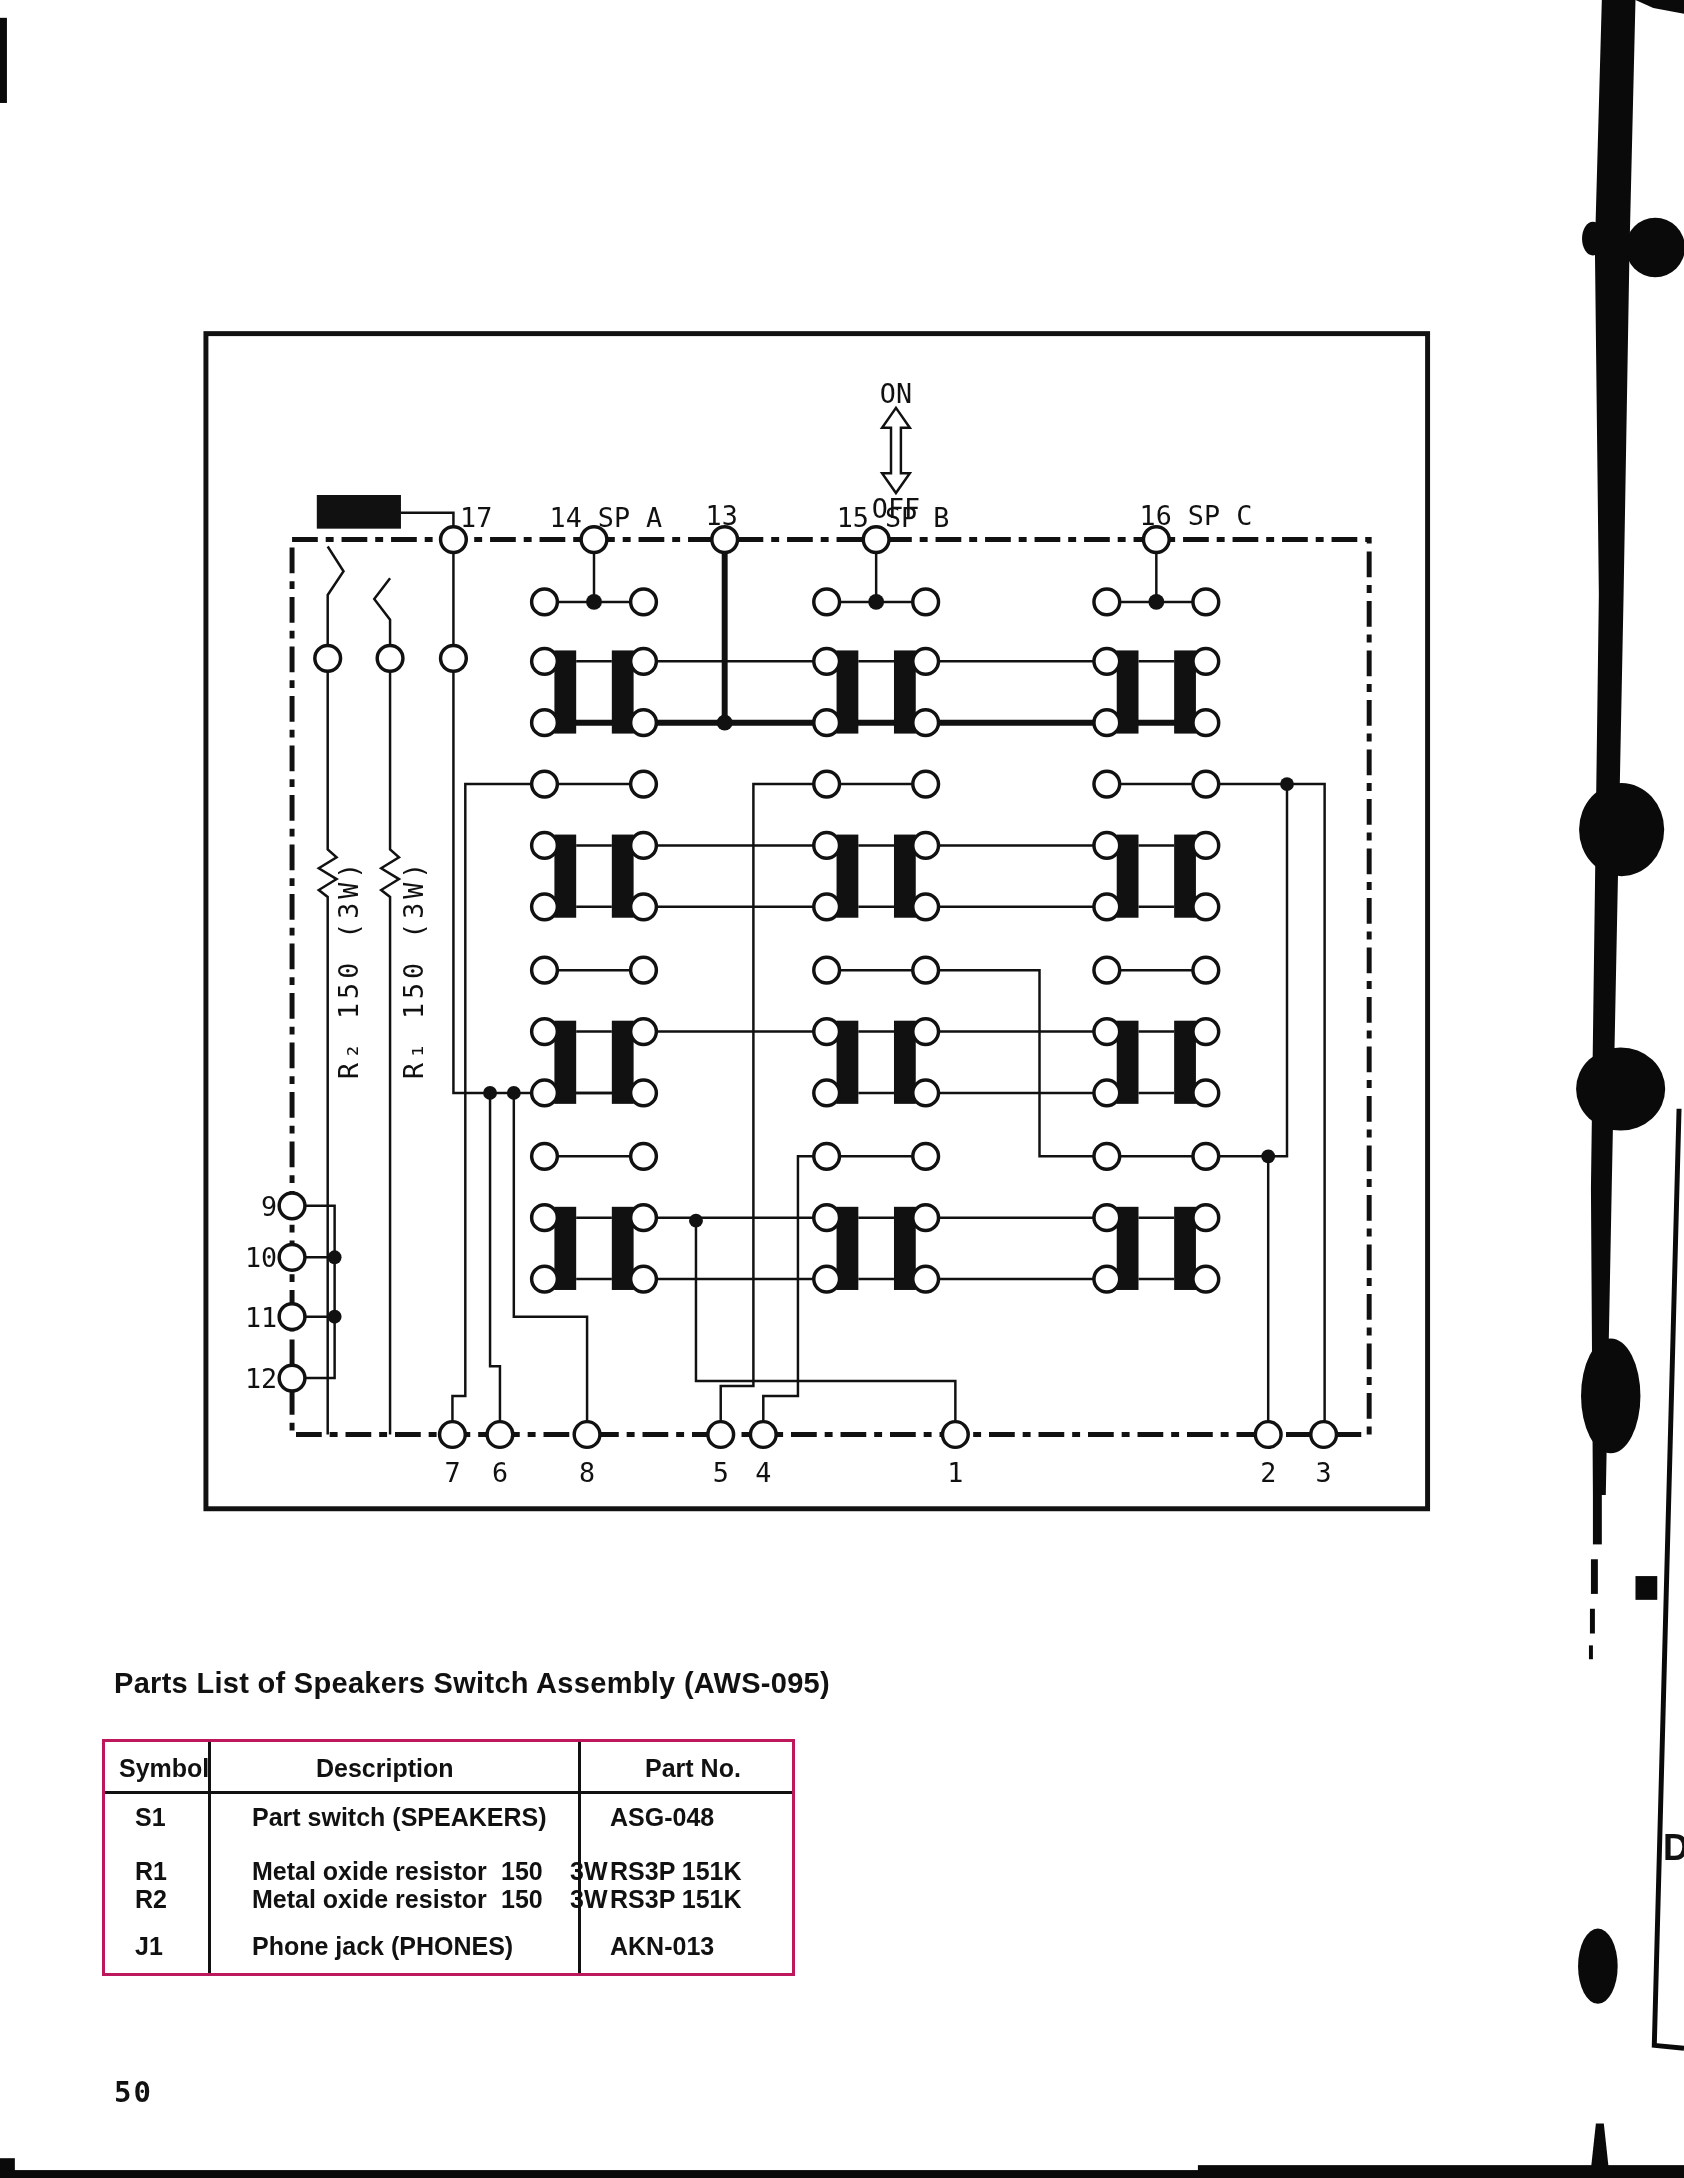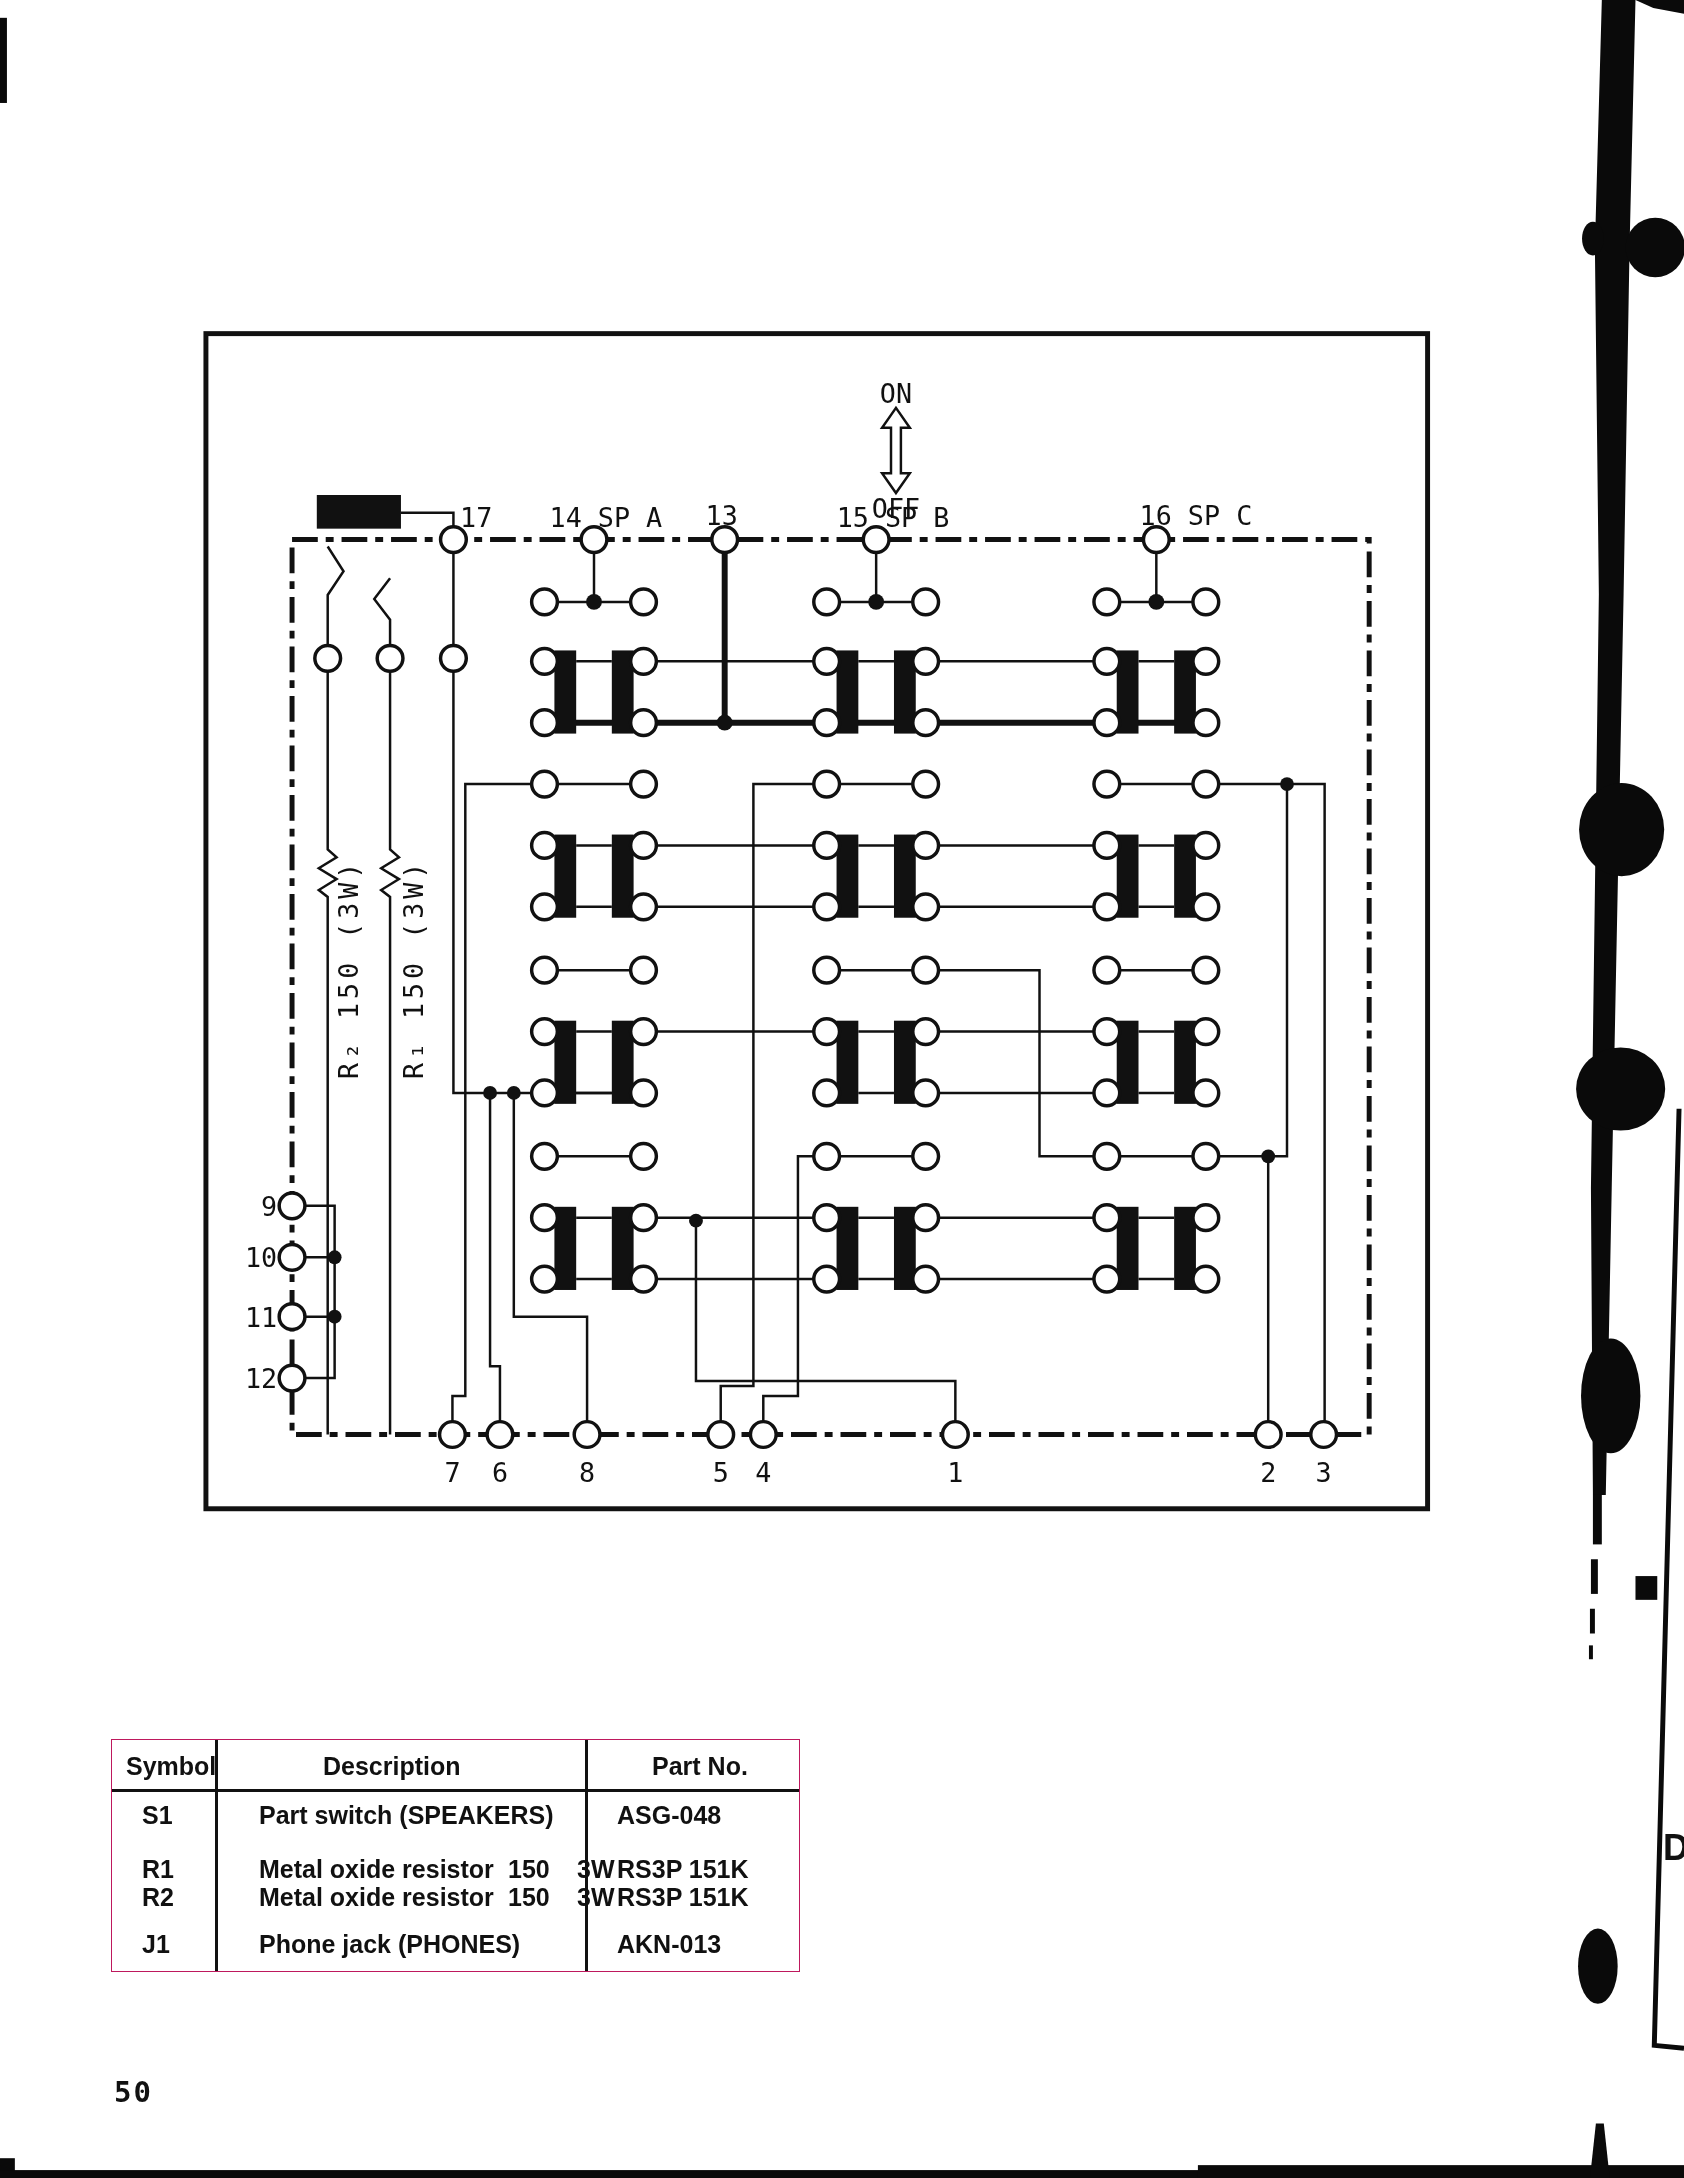--- a/index.html
+++ b/index.html
@@ -11,22 +11,22 @@
   .sec-title{
     position:absolute;left:115px;top:181px;font-size:31px;font-weight:bold;
     letter-spacing:0.5px;white-space:nowrap;
   }
   .sec-title .num{margin-right:30px;}
   .parts-title{
     position:absolute;left:114px;top:1667px;font-size:29px;font-weight:bold;
     letter-spacing:0.3px;white-space:nowrap;
   }
   .ptable{
-    position:absolute;left:111px;top:1739px;width:687px;height:231px;
-    border:1px solid #be185d;font-size:25px;font-weight:bold;
+    position:absolute;left:102px;top:1739px;width:687px;height:231px;
+    border:3px solid #be185d;font-size:25px;font-weight:bold;
   }
   .ptable .vline{position:absolute;top:0;bottom:0;width:3px;background:#111;}
   .ptable .hline{position:absolute;left:0;right:0;height:3px;background:#111;}
   .ptable .cell{position:absolute;white-space:nowrap;}
   .pnum{
     position:absolute;left:114px;top:2075px;font-size:29px;font-weight:bold;
     font-family:"DejaVu Sans Mono",monospace;letter-spacing:2px;
   }
   .edge-d{
     position:absolute;left:1663px;top:1827px;font-size:36px;font-weight:bold;
@@ -224,20 +224,21 @@
       <path d="M1696,1120 L1671,2066 L1701,2069" fill="none" stroke="#0a0a0a" stroke-width="5"></path>
       <rect x="0" y="18" width="7" height="86"></rect>
       <rect x="0" y="2180" width="15" height="20"></rect>
       <rect x="0" y="2192" width="1701" height="8"></rect>
       <rect x="1210" y="2187" width="491" height="13"></rect>
       <path d="M1612,2145 L1620,2145 L1626,2200 L1606,2200 Z"></path>
     </g>
   </svg>
 
 
+  <div class="parts-title">Parts List of Speakers Switch Assembly (AWS-095)</div>
 
   <div class="ptable">
     <div class="vline" style="left:103px"></div>
     <div class="vline" style="left:473px"></div>
     <div class="hline" style="top:49px"></div>
 
     <div class="cell" style="left:14px;top:12px">Symbol</div>
     <div class="cell" style="left:211px;top:12px">Description</div>
     <div class="cell" style="left:540px;top:12px">Part No.</div>
 

